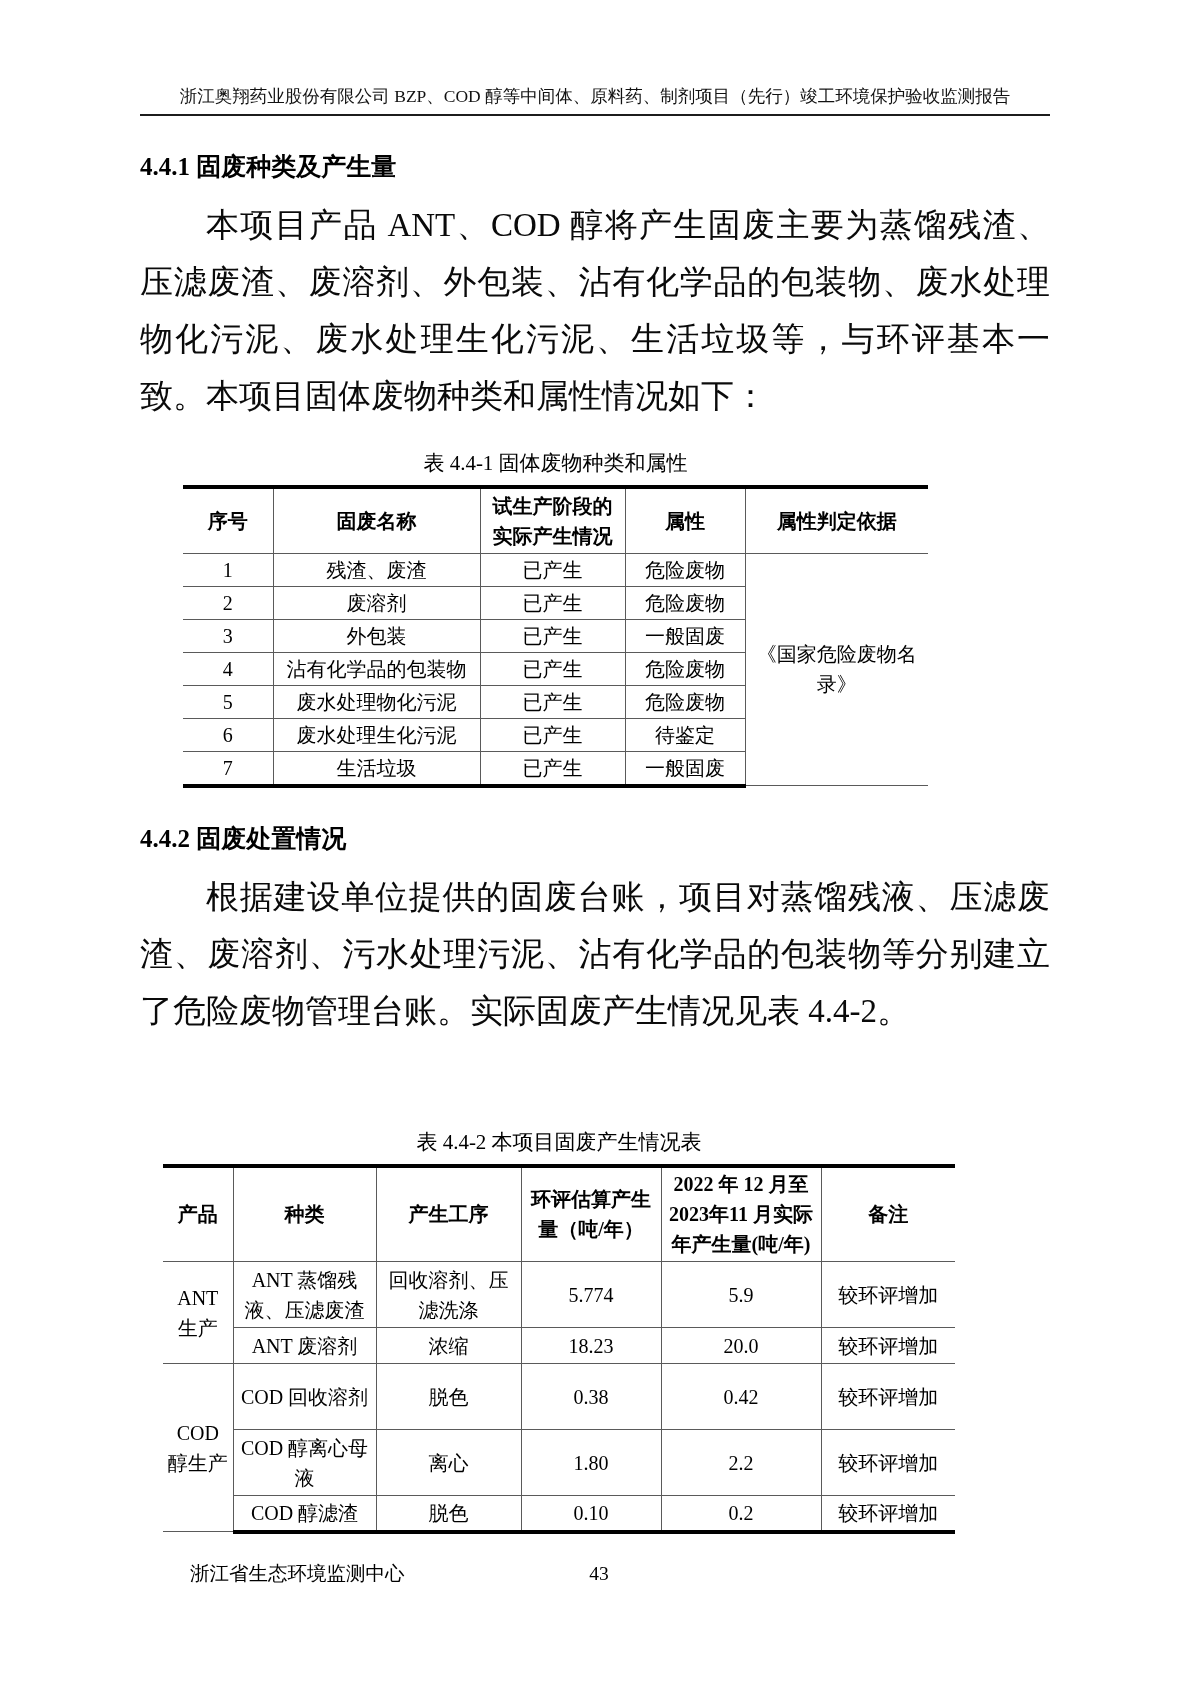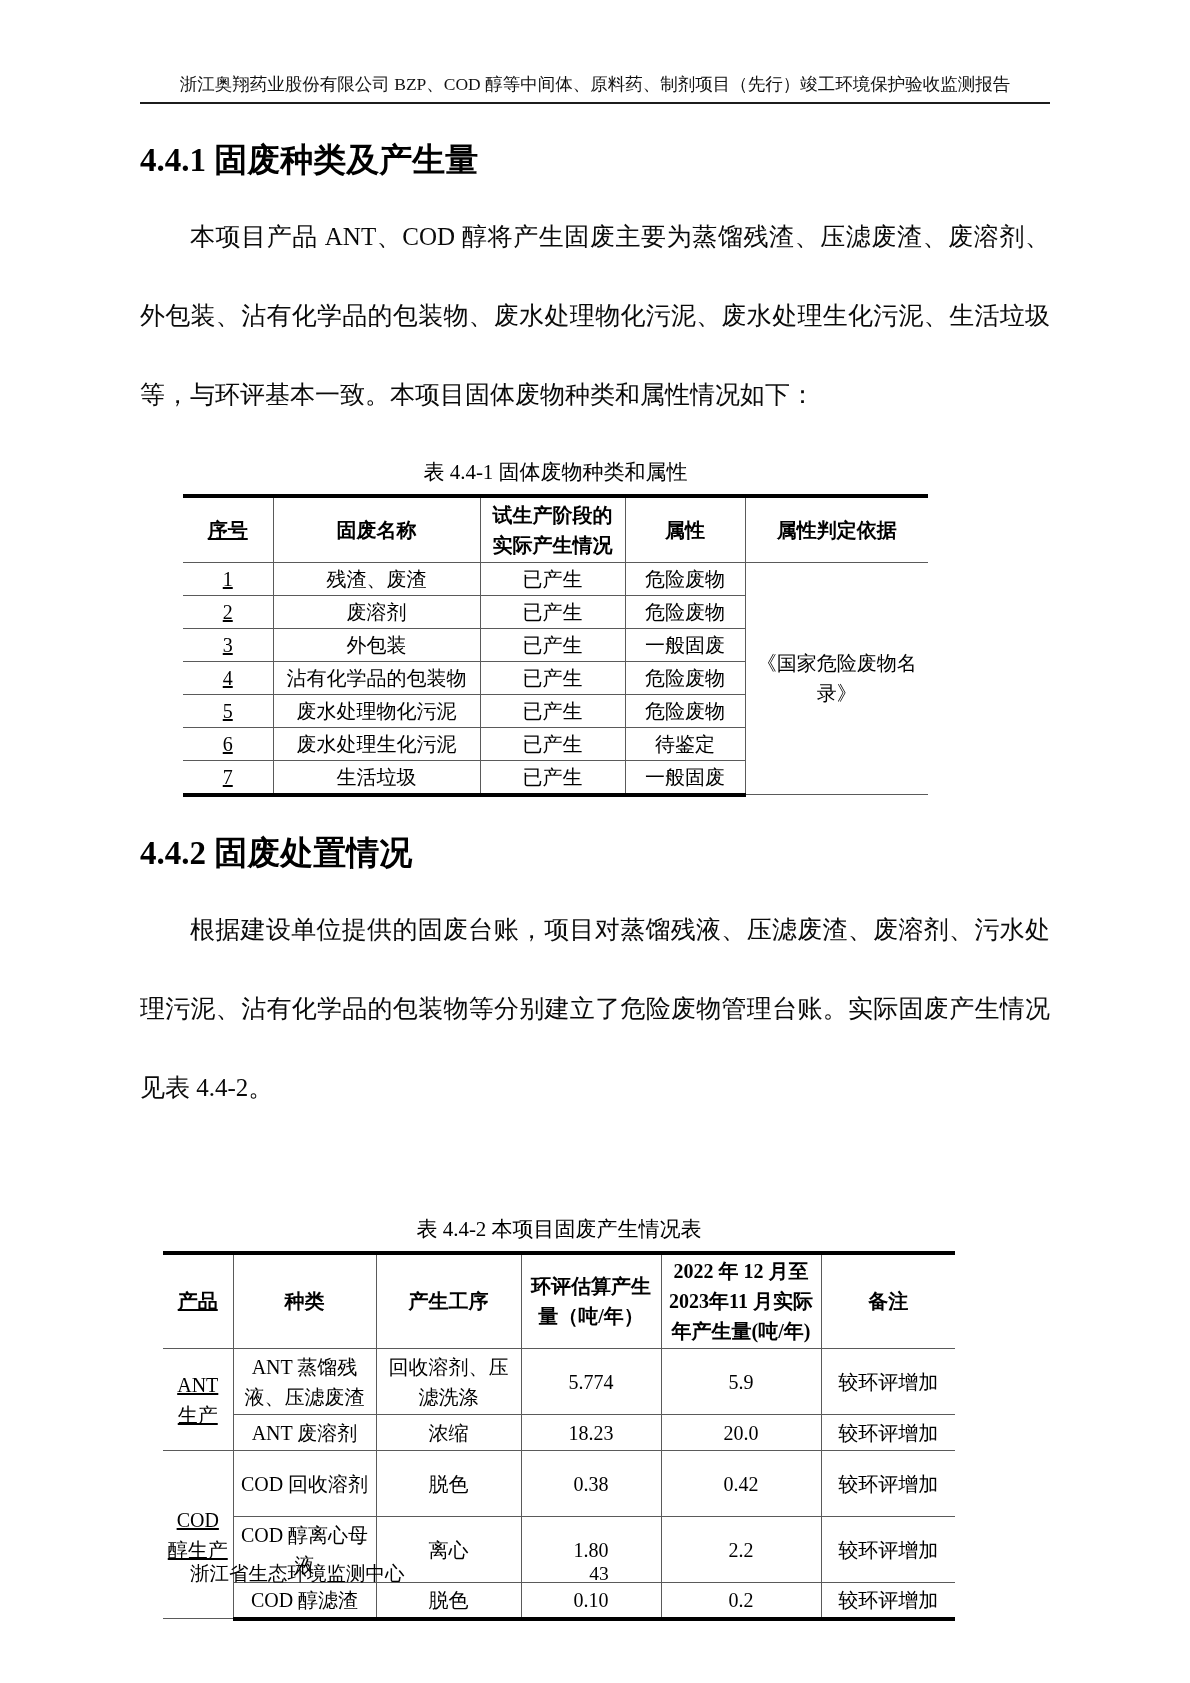--- a/index.html
+++ b/index.html
@@ -4,51 +4,51 @@
 <style>
   html,body{margin:0;padding:0;background:#9a9a9a;}
   .page{
     position:relative;
     width:1190px;height:1683px;
     margin:0 auto;
     background:#ffffff;
     font-family:"Liberation Serif","DejaVu Serif",serif;
     color:#000;
     box-sizing:border-box;
-    padding:0 140px;
+    padding:12px 140px;
     overflow:hidden;
   }
   
   .doc-header{padding-top:70px;}
   .doc-header-text{
     font-size:17.5px;line-height:1.6;text-align:center;color:#111;
     padding:0 8px;
   }
   .doc-header-rule{border:none;border-top:2.5px solid #1c1c1c;margin:4px 0 0 0;}
   
   .h1{font-size:31px;font-weight:bold;margin:30px 0 0 0;}
-  .h2{font-size:33px;font-weight:bold;margin:34px 0 0 0;}
+  .h2{font-size:25px;font-weight:bold;margin:34px 0 0 0;}
   .para{
-    font-size:25px;line-height:79px;text-align:justify;
+    font-size:33px;line-height:57px;text-align:justify;
     text-indent:2em;margin:14px 0 0 0;color:#0a0a0a;
   }
   
   .tbl-caption{font-size:21px;font-weight:normal;text-align:center;}
   table{border-collapse:collapse;table-layout:fixed;}
   td,th{
     border:1px solid #5a5a5a;
     text-align:center;vertical-align:middle;
     font-size:20px;line-height:30px;
     padding:1px 4px;box-sizing:border-box;
     font-weight:normal;
   }
   th{font-weight:bold;}
   .thick-top{border-top:4px solid #000;}
   .thick-bottom{border-bottom:4px solid #000;}
-  table .edge-l{border-left:none;text-decoration:underline;}
+  table .edge-l{border-left:none;}
   table .edge-r{border-right:none;}
   
   .caption-1{margin:24px 0 0 43px;width:745px;}
   .table-1{margin:8px 0 0 43px;width:745px;}
   .table-1 th{height:66px;}
   .table-1 td{height:32px;}
   
   .caption-2{margin:88px 0 0 23px;width:792px;}
   .table-2{margin:8px 0 0 23px;width:792px;}
   .table-2 th{height:96px;}

